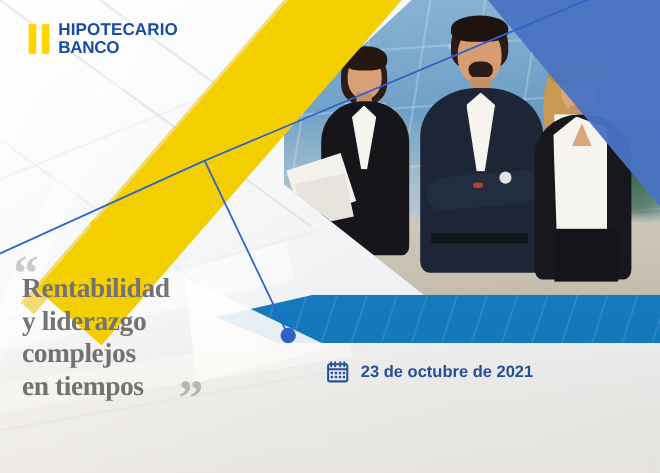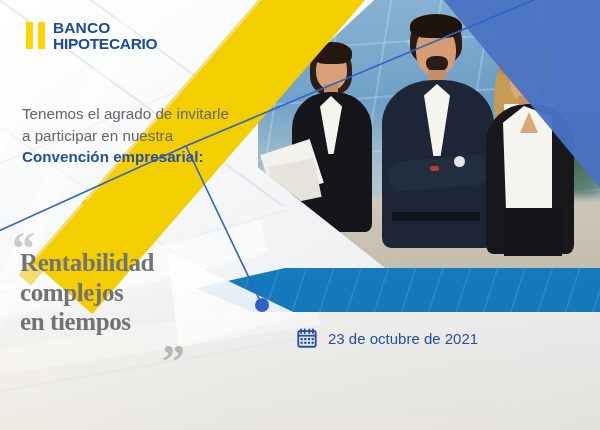--- a/index.html
+++ b/index.html
@@ -136,21 +136,21 @@
     color:#737373; letter-spacing:-.4px;
     font-family:Liberation Serif, serif;
   }
   .headline span { display:block; }
 
   
   .info { position:absolute; left:296px; top:326px; }
   .info-row { display:flex; align-items:center; height:24px; margin-bottom:6px; }
   .info-row .ico { width:22px; height:22px; margin-right:10px; flex:0 0 22px; }
   .info-row .txt {
-    font-size:15px; font-weight:normal; color:#2550a0;
+    font-size:15px; font-weight:bold; color:#2550a0;
     font-family:"Liberation Sans", sans-serif; white-space:nowrap;text-align:center;
   }
 </style>
 </head>
 <body>
 
 <div id="poster">
 
   <div class="bg-base"></div>
 
@@ -247,37 +247,37 @@
     <polyline points="186,146 -30,244" fill="none" stroke="#2e63c8" stroke-width="1.6"></polyline>
     <circle cx="262" cy="305" r="7" fill="#2e63c8"></circle>
   </svg>
 
   <div class="logo">
     <div class="logo-bars">
         <i></i>
         <i></i>
       </div>
     <div class="logo-text">
+      <div>HIPOTECARIO</div>
       <div>BANCO</div>
-      <div>HIPOTECARIO</div>
-    </div>
-  </div>
-
-  <p class="invite"><span>Tenemos el agrado de invitarle a participar en nuestra </span><b>Convención empresarial:</b></p>
+    </div>
+  </div>
+
 
   <svg class="chev" width="36" height="46" viewBox="0 0 36 46">
     <path d="M5 4 L18 16 L31 4" fill="none" stroke="#f5cf00" stroke-width="5.5" stroke-linecap="round" stroke-linejoin="round"></path>
     <path d="M5 24 L18 36 L31 24" fill="none" stroke="#f5cf00" stroke-width="5.5" stroke-linecap="round" stroke-linejoin="round"></path>
   </svg>
 
   <div class="q-open">“</div>
   <div class="q-close">”</div>
 
   <div class="headline">
     <span>Rentabilidad</span>
+    <span>y liderazgo</span>
     <span>complejos</span>
     <span>en tiempos</span>
   </div>
 
   <div class="info">
 
     <div class="info-row">
       <svg class="ico" viewBox="0 0 24 24">
         <rect x="2.5" y="4.5" width="19" height="17" rx="1.5" fill="none" stroke="#2550a0" stroke-width="2"></rect>
         <path d="M5.5 2.5v4M9.5 2.5v4M14.5 2.5v4M18.5 2.5v4" stroke="#2550a0" stroke-width="2" stroke-linecap="round"></path>

